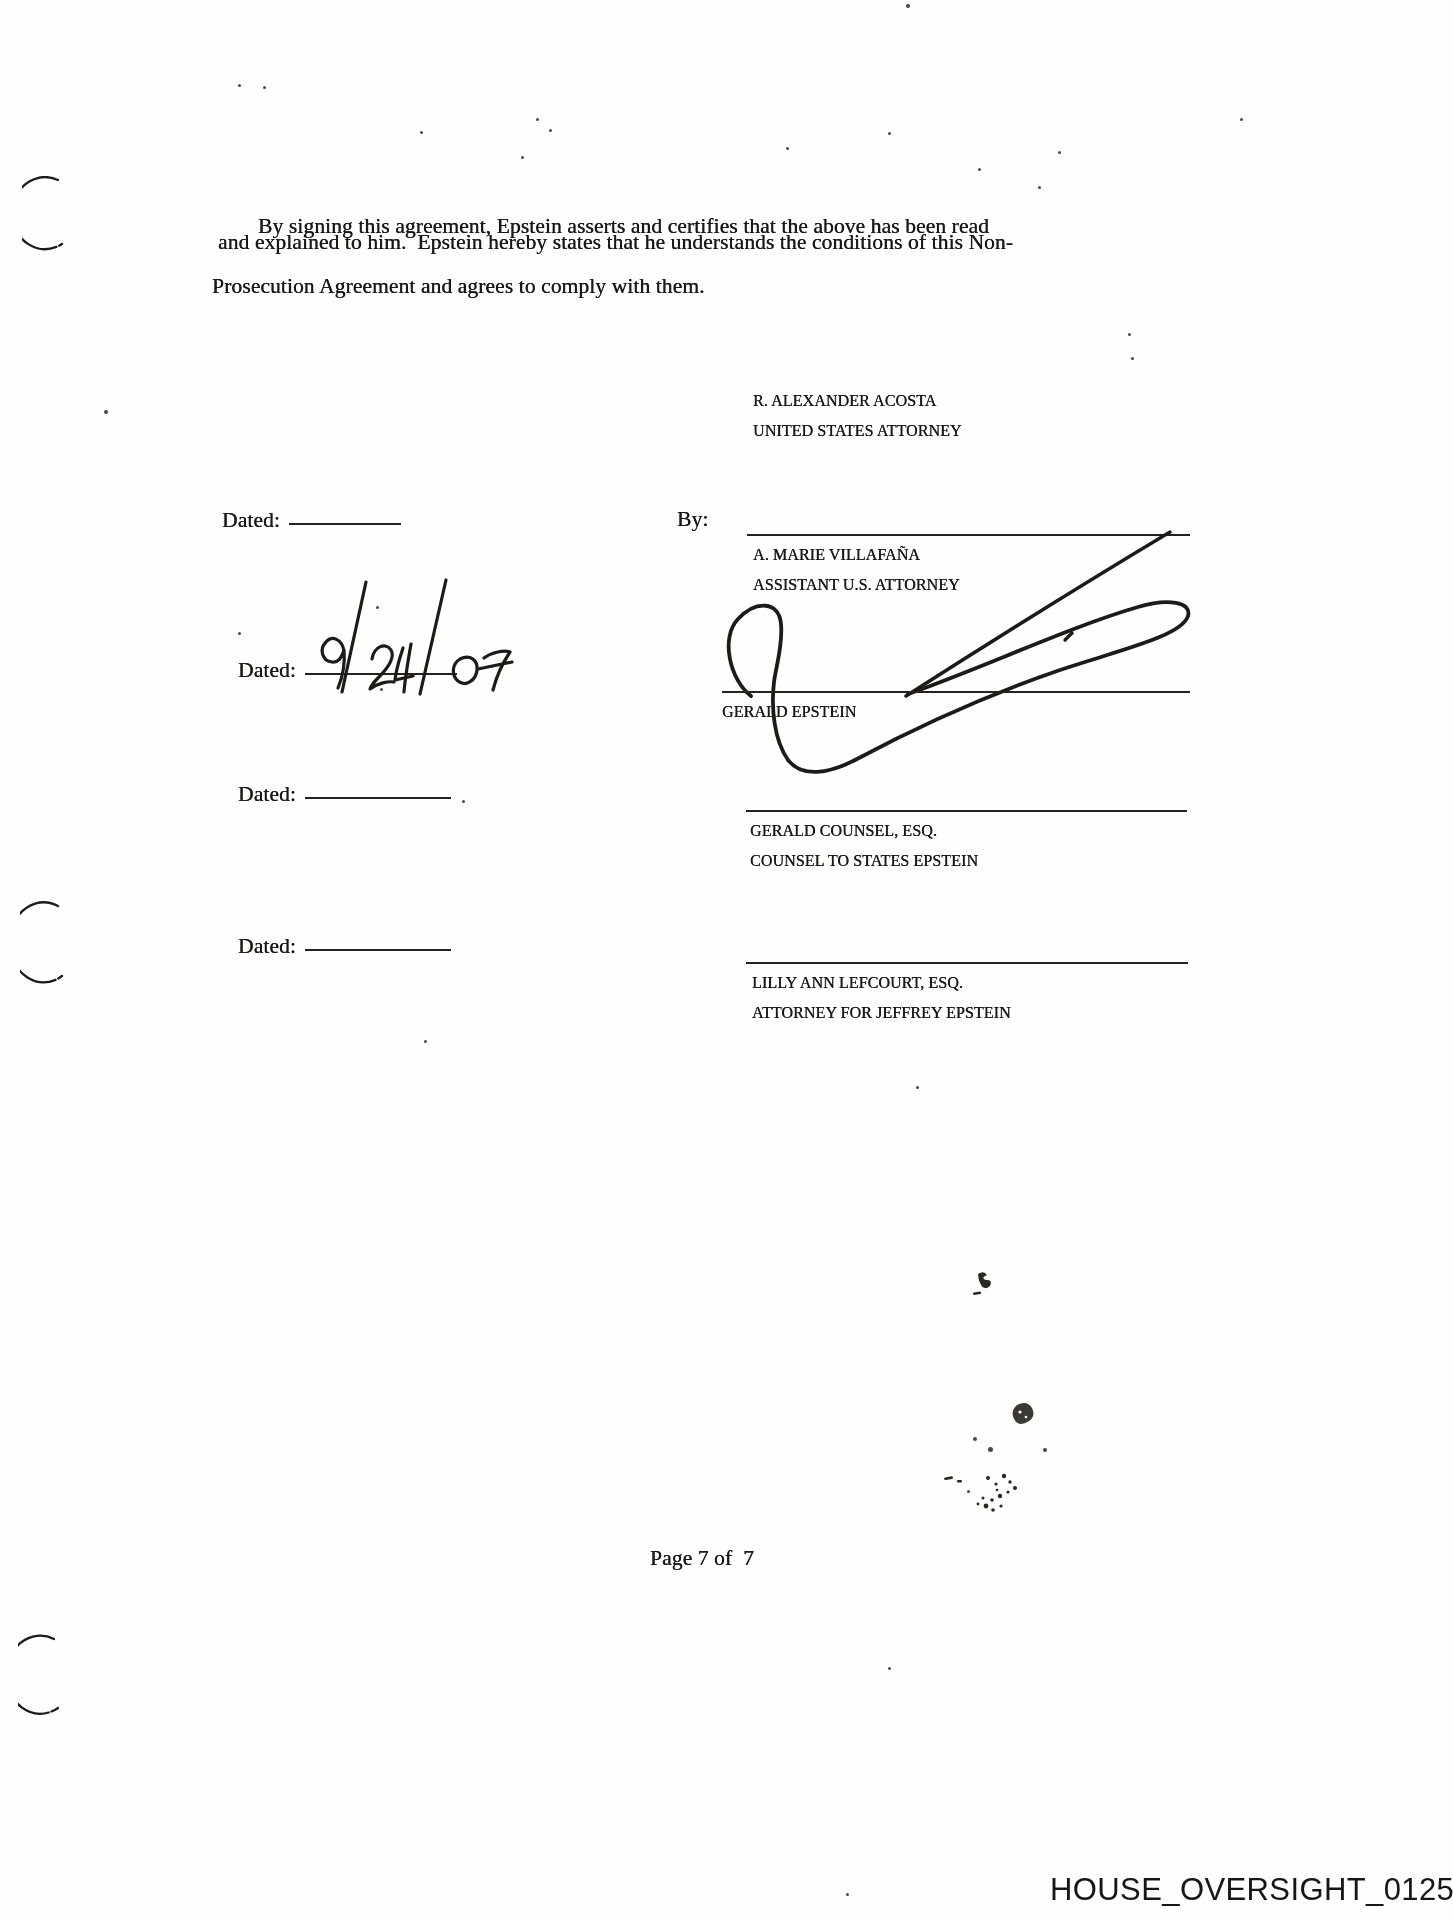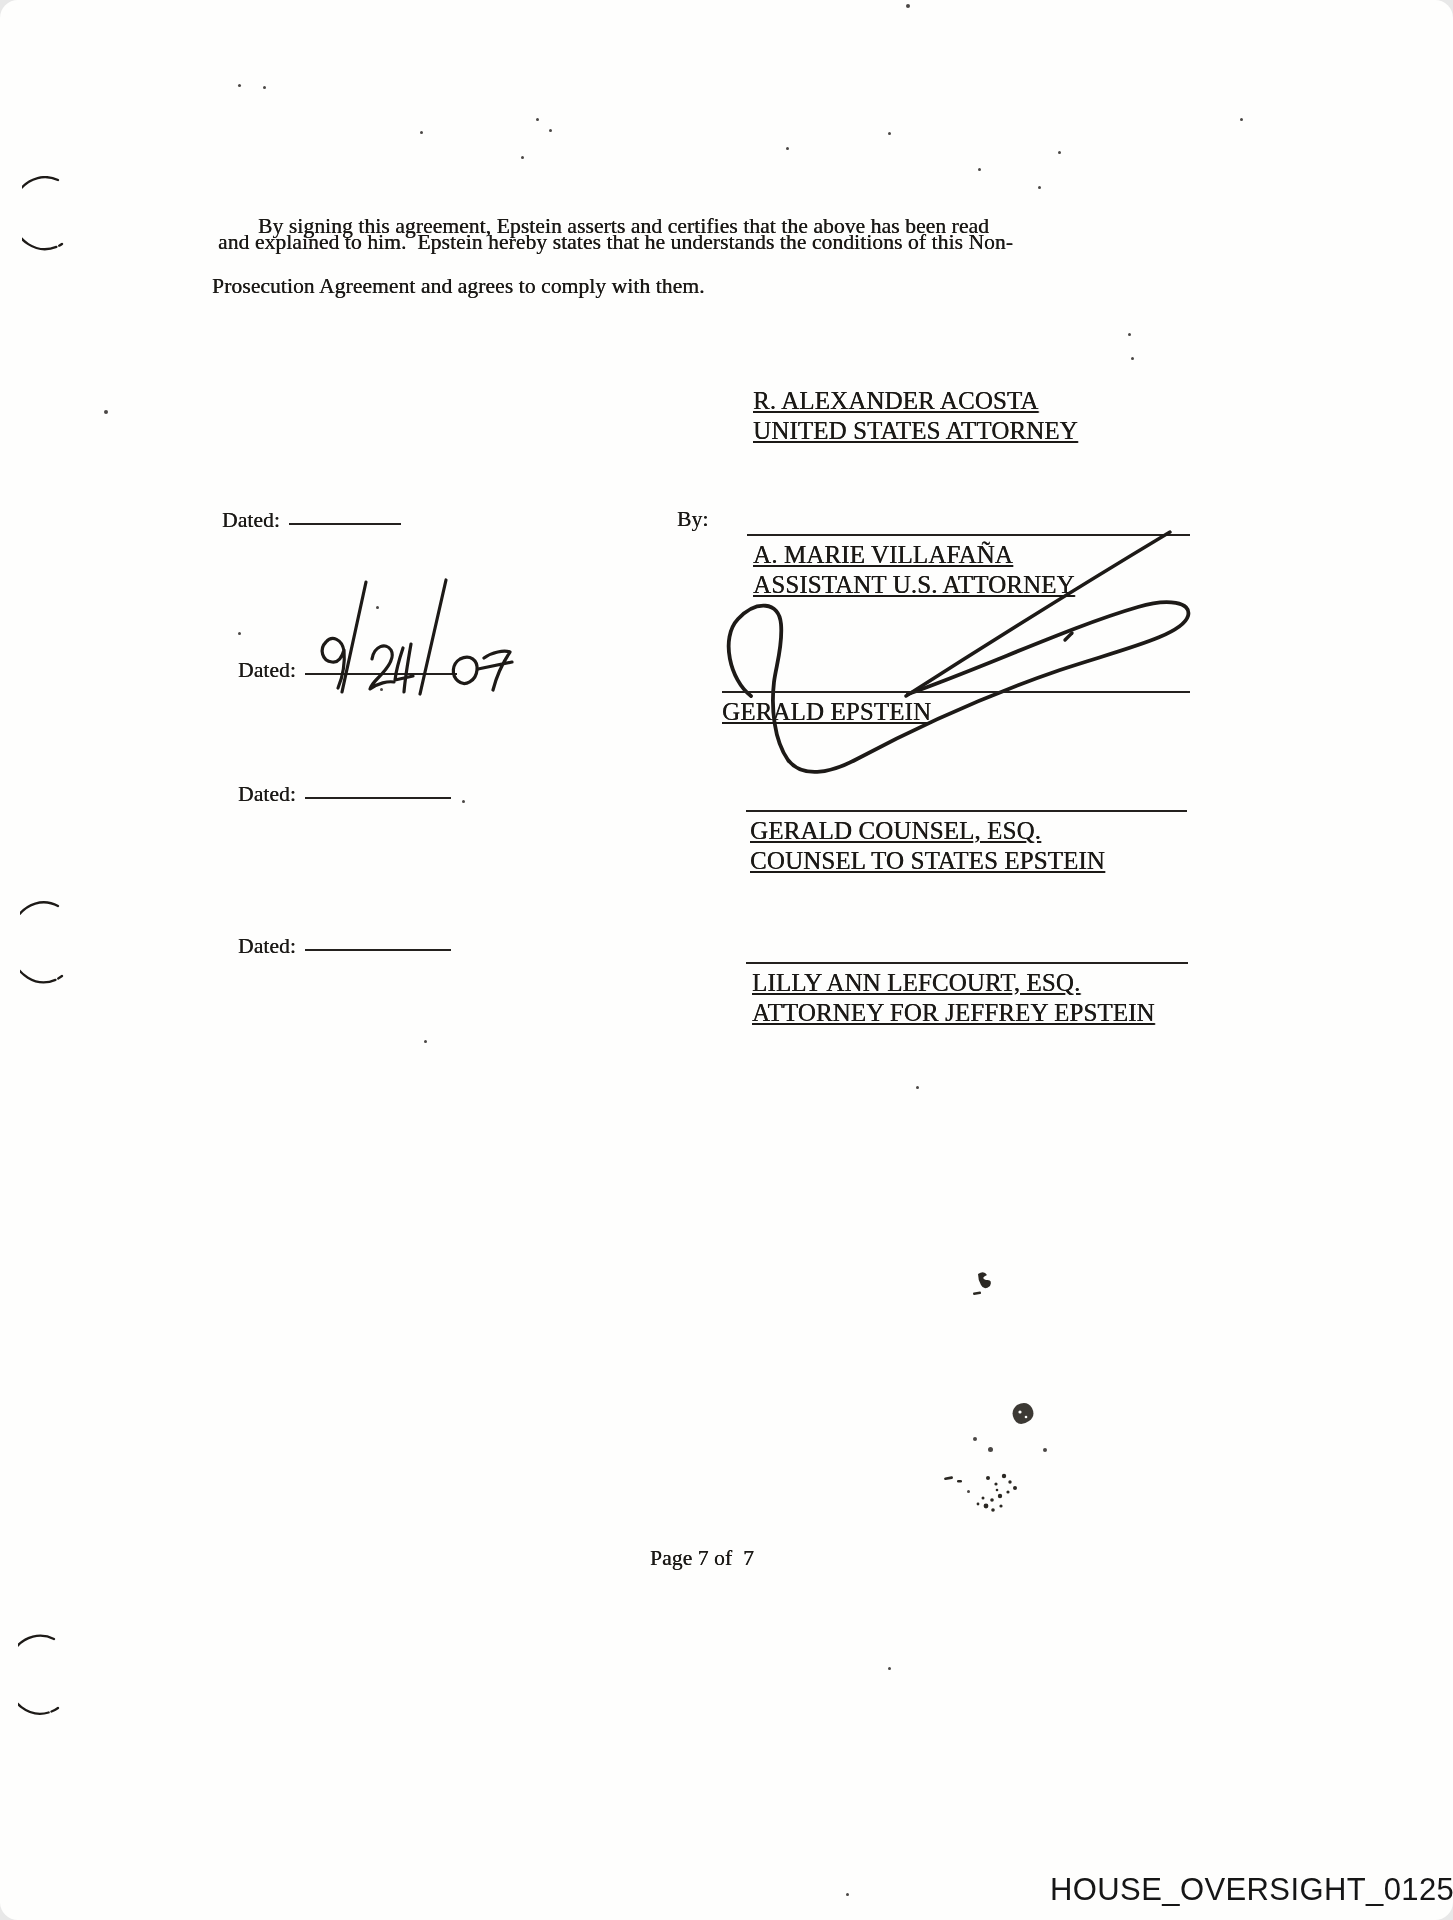--- a/index.html
+++ b/index.html
@@ -1,29 +1,28 @@
 <!DOCTYPE html>
 <html><head>
 <meta charset="utf-8">
 <style>
   html,body{margin:0;padding:0;background:#e8e8e8;}
   #page{
     position:relative;width:1453px;height:1920px;margin:0 auto;
     background:#fefefd;overflow:hidden;
     font-family:"Liberation Serif","DejaVu Serif",serif;
     color:#1b1916;
-    border-radius:18px;
   }
   .abs{position:absolute;}
   .txt{
     font-size:21.5px;line-height:29px;white-space:pre;
     text-shadow:0.35px 0 0 currentColor;
     letter-spacing:0.1px;
   }
-  .caps{font-size:25px;text-decoration:underline;}
+  .caps{font-size:16px;}
   .dated-row{display:flex;align-items:flex-start;}
   .dline{
     display:inline-block;height:17px;margin-left:9px;
     border-bottom:2.2px solid #24211e;
   }
   .sigline{border-bottom:2.2px solid #24211e;height:22px;}
   .dot{
     position:absolute;background:#2a2724;border-radius:50%;
     opacity:.85;
   }

